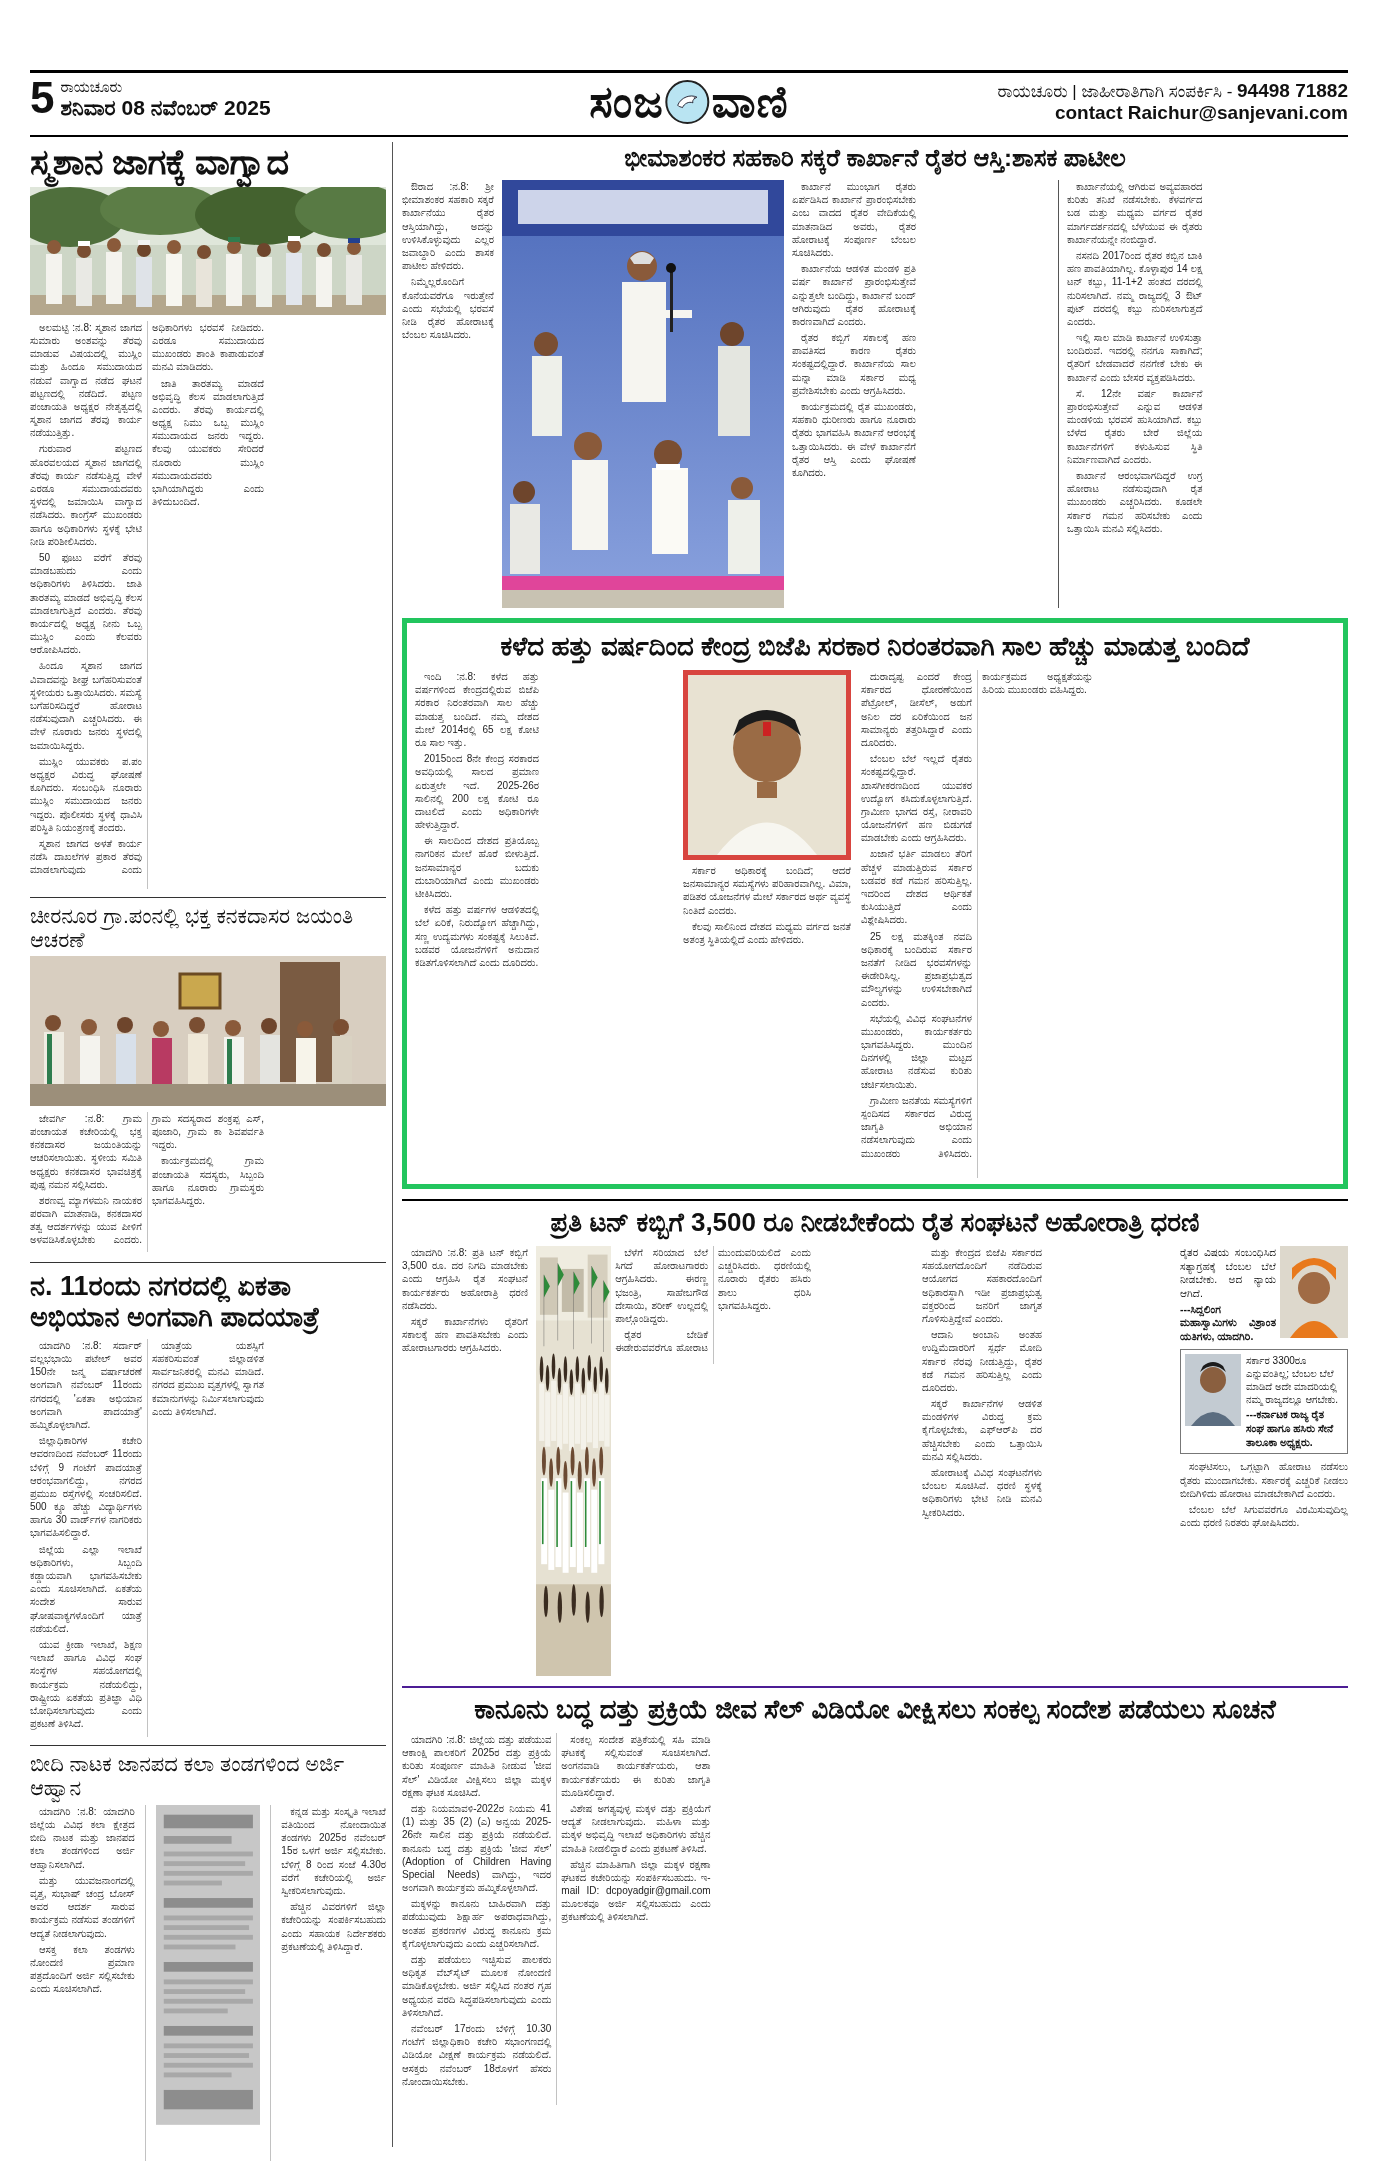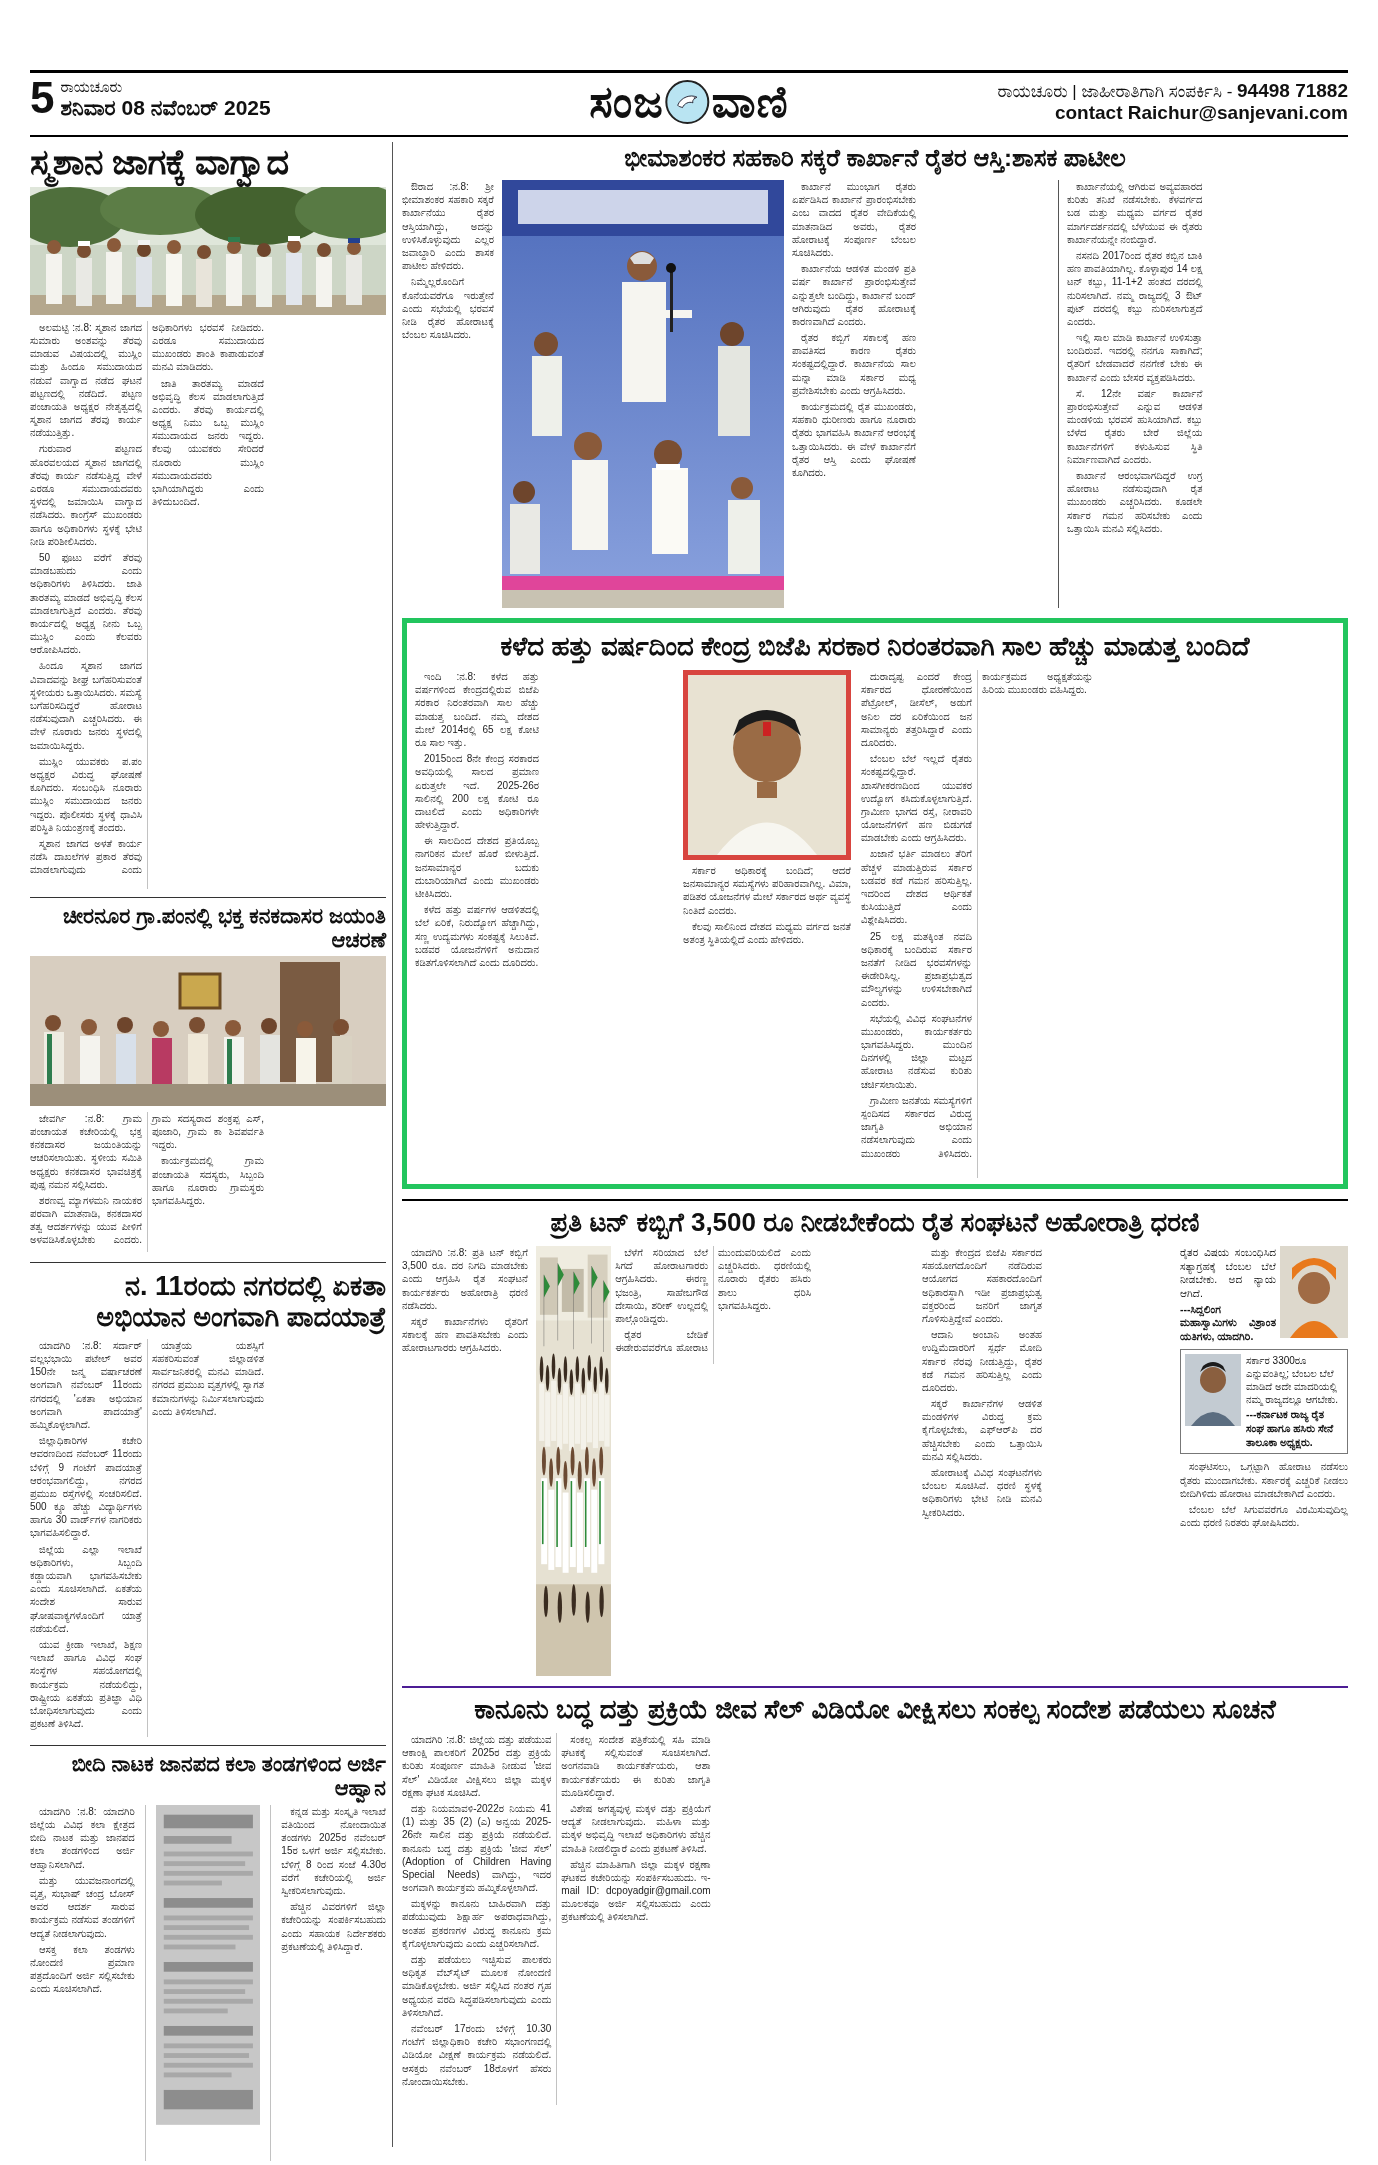--- a/index.html
+++ b/index.html
@@ -22,31 +22,31 @@
   .hdr-right .l1{font-size:17px}
   .hdr-right .l1 b{font-size:19px}
   .hdr-right .l2{font-size:19px;font-weight:bold;font-family:"Liberation Sans",sans-serif}
   
   .content{position:absolute;left:30px;right:30px;top:142px;bottom:18px}
   .vsep{position:absolute;left:362px;top:0;bottom:0;width:1px;background:#555}
   .leftcol{position:absolute;left:0;top:0;width:356px;bottom:0}
   .rightsec{position:absolute;left:372px;right:0;top:0;bottom:0}
   
   h1.big{font-size:35px;line-height:1.05;font-weight:bold;letter-spacing:-.5px}
-  h2.mid{font-size:21px;font-weight:bold;text-align:right}
+  h2.mid{font-size:21px;font-weight:normal;text-align:left}
   .cols{column-gap:10px;column-rule:1px solid #c2c2c2;text-align:justify;font-size:10px;line-height:1.32;overflow:hidden;column-fill:auto;color:#222}
   .cols p,.colflow p{margin:0 0 3px;text-indent:9px}
   .colflow{text-align:justify;font-size:10px;line-height:1.32;overflow:hidden;color:#222}
   .photo{display:block;width:100%}
   
   .lc-h1{margin:2px 0 6px}
   .lc-body1{height:568px;columns:3;margin-top:6px}
   .h2a{margin:8px 0 4px;padding-top:6px;border-top:1px solid #333}
   .lc-body2{height:140px;columns:3;margin-top:6px}
-  .h1b{font-size:27px;line-height:1.15;font-weight:bold;text-align:right;margin:10px 0 6px;padding-top:8px;border-top:1px solid #333}
+  .h1b{font-size:27px;line-height:1.15;font-weight:bold;text-align:left;margin:10px 0 6px;padding-top:8px;border-top:1px solid #333}
   .lc-body3{height:398px;columns:3}
   .h2c{margin:8px 0 5px;padding-top:6px;border-top:1px solid #333;font-size:19px}
   .lc-body4{display:flex;gap:10px;height:356px}
   .lc-body4 .c{flex:1;overflow:hidden}
   .lc-body4 .c+.c{border-left:1px solid #c2c2c2;padding-left:10px}
   
   .rs-h1{font-size:24px;text-align:center;font-weight:bold;margin:2px 0 8px}
   .rs-top{display:flex;gap:8px;height:428px}
   .rs-top .c1{width:92px;overflow:hidden}
   .rs-top .photo3wrap{width:282px;flex:none}

